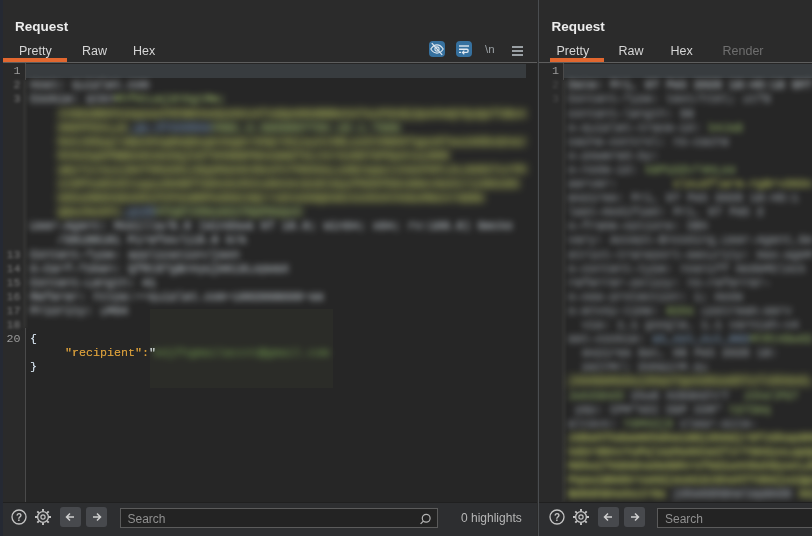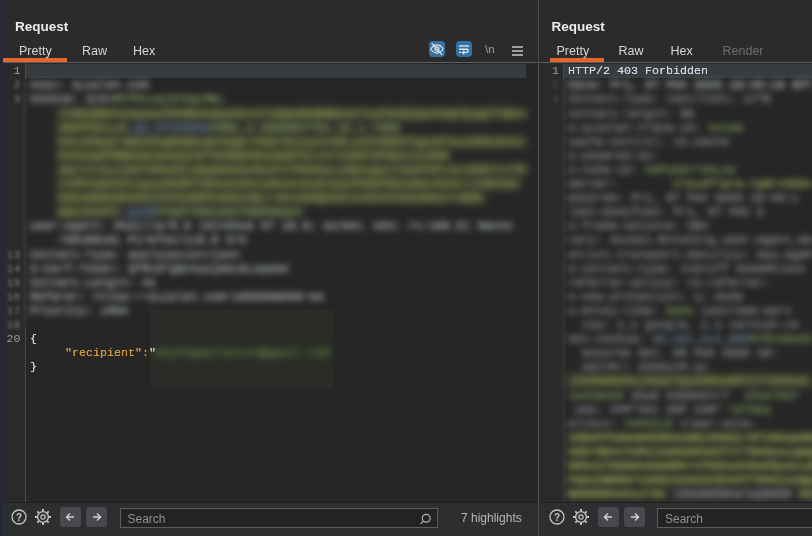--- a/index.html
+++ b/index.html
@@ -129,21 +129,21 @@
           <path d="M7 10 L14 10 M11 6.5 L14.5 10 L11 13.5" fill="none" stroke="#cfcfcf" stroke-width="1.5"></path>
         </svg>
       </div>
       <div class="abs" style="left:116.5px;top:5.5px;width:318px;height:20px;background:#232323;border:1px solid #5b5b5b;">
         <div class="abs" style="left:7px;top:3px;font-size:12px;color:#909090;">Search</div>
         <svg class="abs" style="right:5px;top:4px;" width="13" height="13" viewBox="0 0 13 13">
           <circle cx="7.2" cy="5.2" r="3.9" fill="none" stroke="#b4b4b4" stroke-width="1.2"></circle>
           <line x1="4.4" y1="8.1" x2="1.6" y2="10.9" stroke="#b4b4b4" stroke-width="1.3"></line>
         </svg>
       </div>
-      <div class="abs" style="left:458px;top:8px;font-size:12px;color:#b8b8b8;">7 highlights</div>
+      <div class="abs" style="left:458px;top:8px;font-size:12px;color:#b8b8b8;">0 highlights</div>
     </div>
   </div>
 
   <div class="abs" style="left:537.5px;top:0;width:1px;height:536px;background:#4a4d50;"></div>
 
   <div class="abs" style="left:538.5px;top:0;width:273.5px;height:536px;background:#2b2b2b;">
 
     <div class="abs" style="left:13px;top:19px;font-size:13.5px;font-weight:bold;color:#ececec;">Request</div>
 
     <div class="abs" style="left:18px;top:44px;font-size:12.5px;color:#d6d6d6;">Pretty</div>
@@ -155,21 +155,20 @@
 
     <div class="abs" style="left:0;top:63px;width:273.5px;height:438.5px;background:#262626;overflow:hidden;">
       <div class="abs" style="left:0;top:0;width:24.5px;height:438.5px;background:#2a2a2a;"></div>
       <div class="abs" style="left:24.5px;top:0;width:1px;height:17px;background:#4a4a4a;"></div>
       <div class="abs" style="left:24px;top:17px;width:2px;height:421.5px;background:#3a3a38;filter:blur(1.5px);"></div>
       <div class="abs" style="left:25.5px;top:1.3px;width:248px;height:14.1px;background:#383c3f;"></div>
       <div class="num" style="left:0px;top:1.2px;">1</div>
       <div class="num numblur" style="left:0px;top:15.3px;opacity:0.3;">2</div>
       <div class="num numblur" style="left:0px;top:29.4px;opacity:0.3;">3</div>
 
-      <div class="row" style="left:29.5px;top:1.2px;color:#ccd9e4;">HTTP/2 403 Forbidden</div>
       <div class="row b26" style="left:29.5px;top:15.3px;"><span style="color:#9ba1a5;">Date: Fri, 07 Feb 2025 18:45:18 GMT</span></div>
       <div class="row b26" style="left:29.5px;top:29.4px;"><span class="rgray">Content-Type: text/html; utf8</span></div>
       <div class="row b26" style="left:29.5px;top:43.5px;"><span class="rgray">content-length: 58</span></div>
       <div class="row b26" style="left:29.5px;top:57.6px;"><span class="rgray">x-quizlet-trace-id: </span><span class="rgrn">b4Ja8</span></div>
       <div class="row b26" style="left:29.5px;top:71.7px;"><span class="rgray">cache-control: no-cache</span></div>
       <div class="row b26" style="left:29.5px;top:85.8px;"><span class="rgray">x-powered-by:</span></div>
       <div class="row b26" style="left:29.5px;top:99.9px;"><span class="rgray">x-node-id: </span><span class="rgrn">k8Pq2ZvT4mLss</span></div>
       <div class="row b26" style="left:29.5px;top:114px;"><span class="rgray">server:        </span><span class="olive">cloudflare-ng8rv292c</span></div>
       <div class="row b26" style="left:29.5px;top:128.1px;"><span class="rgray">expires: Fri, 07 Feb 2025 18:45:1</span></div>
       <div class="row b26" style="left:29.5px;top:142.2px;"><span class="rgray">last-modified: Fri, 07 Feb 2</span></div>

